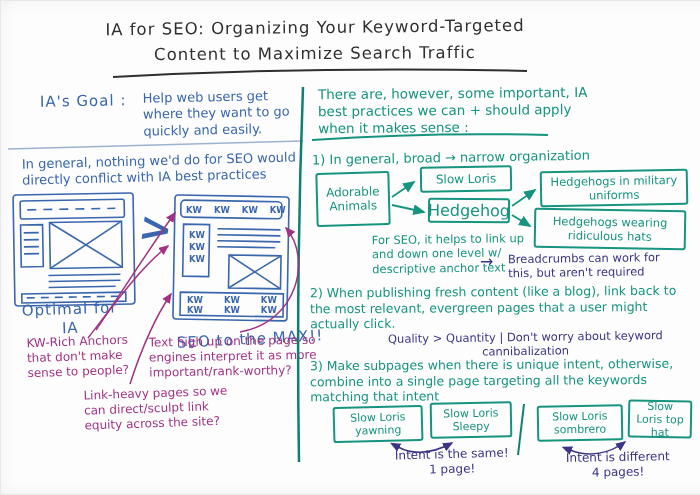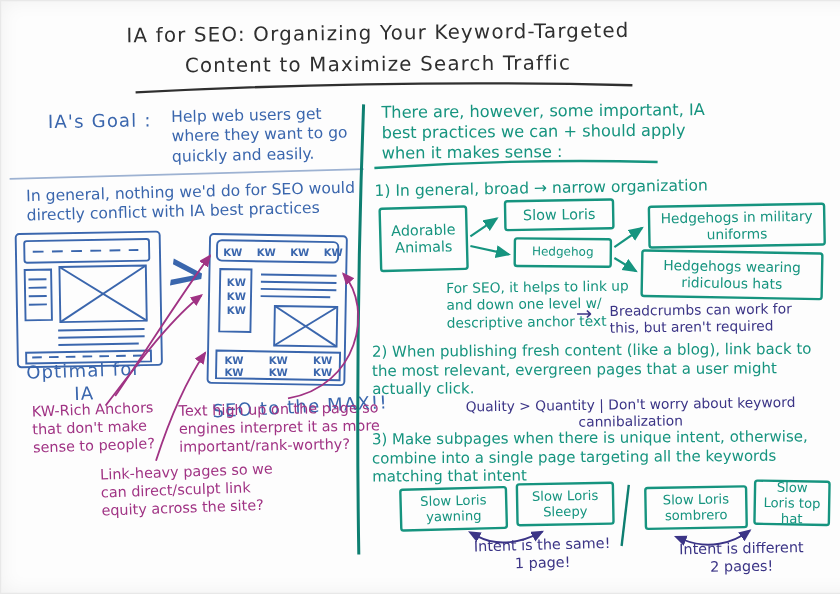--- a/index.html
+++ b/index.html
@@ -90,21 +90,21 @@
   <div class="t mag" style="left:27px;top:334px;width:122px;font-size:12px;transform:rotate(-2deg);">KW-Rich Anchors that don't make sense to people?</div>
   <div class="t mag" style="left:149px;top:334px;width:178px;font-size:12px;transform:rotate(-1deg);">Text high up on the page so engines interpret it as more important/rank-worthy?</div>
   <div class="t mag" style="left:84px;top:386px;width:150px;font-size:12px;transform:rotate(-2deg);">Link-heavy pages so we can direct/sculpt link equity across the site?</div>
 
   <div class="t teal" style="left:318px;top:85px;width:272px;font-size:13.5px;transform:rotate(-0.5deg);">There are, however, some important, IA best practices we can + should apply when it makes sense :</div>
 
   <div class="t teal" style="left:312px;top:150px;font-size:13px;transform:rotate(-1deg);">1) In general, broad → narrow organization</div>
 
   <div class="box" style="left:316px;top:172px;width:74px;height:54px;font-size:12px;transform:rotate(-1.5deg);">Adorable Animals</div>
   <div class="box" style="left:420px;top:166px;width:92px;height:26px;font-size:12px;transform:rotate(-1deg);">Slow Loris</div>
-  <div class="box" style="left:428px;top:198px;width:82px;height:25px;font-size:10px;transform:rotate(0.5deg);">Hedgehog</div>
+  <div class="box" style="left:428px;top:198px;width:82px;height:25px;font-size:16px;transform:rotate(0.5deg);">Hedgehog</div>
   <div class="box" style="left:540px;top:170px;width:148px;height:36px;font-size:11.5px;transform:rotate(-1deg);">Hedgehogs in military uniforms</div>
   <div class="box" style="left:534px;top:209px;width:152px;height:40px;font-size:11.5px;transform:rotate(1deg);">Hedgehogs wearing ridiculous hats</div>
 
   <div class="t teal" style="left:372px;top:232px;width:172px;font-size:11.5px;transform:rotate(-0.8deg);">For SEO, it helps to link up and down one level w/ descriptive anchor text</div>
   <div class="t ind" style="left:480px;top:252px;font-size:16px;">→</div>
   <div class="t ind" style="left:508px;top:251px;width:178px;font-size:11.5px;transform:rotate(-0.8deg);">Breadcrumbs can work for this, but aren't required</div>
 
   <div class="t teal" style="left:310px;top:284px;width:384px;font-size:12.5px;transform:rotate(-0.4deg);">2) When publishing fresh content (like a blog), link back to the most relevant, evergreen pages that a user might actually click.</div>
   <div class="t ind ctr" style="left:378px;top:330px;width:295px;font-size:11.5px;transform:rotate(-0.8deg);">Quality &gt; Quantity | Don't worry about keyword cannibalization</div>
 
@@ -114,21 +114,21 @@
   <div class="box" style="left:430px;top:402px;width:82px;height:36px;font-size:11px;transform:rotate(-1deg);">Slow Loris Sleepy</div>
   <div class="box" style="left:537px;top:405px;width:86px;height:36px;font-size:11px;transform:rotate(-1deg);">Slow Loris sombrero</div>
   <div class="box" style="left:628px;top:400px;width:64px;height:38px;font-size:11px;transform:rotate(1deg);">Slow Loris top hat</div>
 
   <div class="t ind ctr" style="left:382px;top:447px;width:140px;font-size:12px;transform:rotate(-1.5deg);">
     <span>Intent is the same!</span><br>
     <span>1 page!</span>
   </div>
   <div class="t ind ctr" style="left:548px;top:450px;width:140px;font-size:12px;transform:rotate(-1deg);">
     <span>Intent is different</span><br>
-    <span>2 pages!</span>
+    <span>4 pages!</span>
   </div>
 
   <svg width="700" height="495" viewBox="0 0 700 495">
     <defs>
       <marker id="mTeal" markerWidth="8" markerHeight="8" refX="6" refY="3" orient="auto" markerUnits="strokeWidth">
         <path d="M0,0 L7,3 L0,6 Z" fill="#16947f"></path>
       </marker>
       <marker id="mMag" markerWidth="8" markerHeight="8" refX="6" refY="3" orient="auto" markerUnits="strokeWidth">
         <path d="M0,0 L7,3 L0,6 Z" fill="#a03384"></path>
       </marker>

